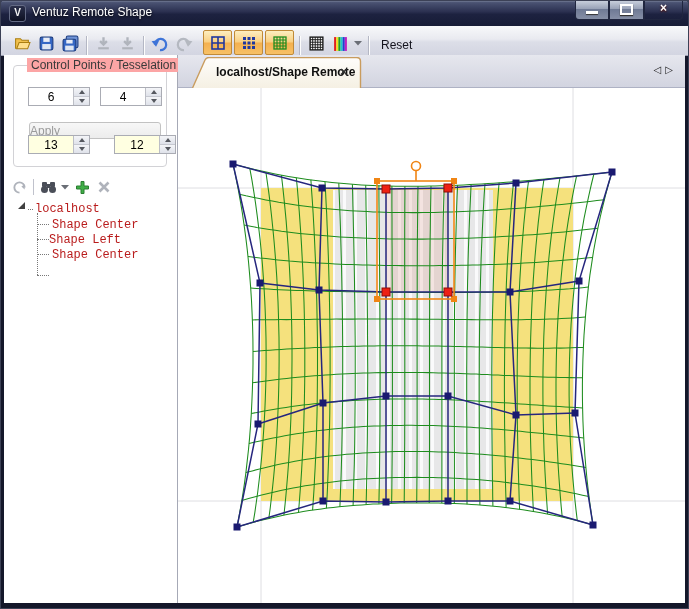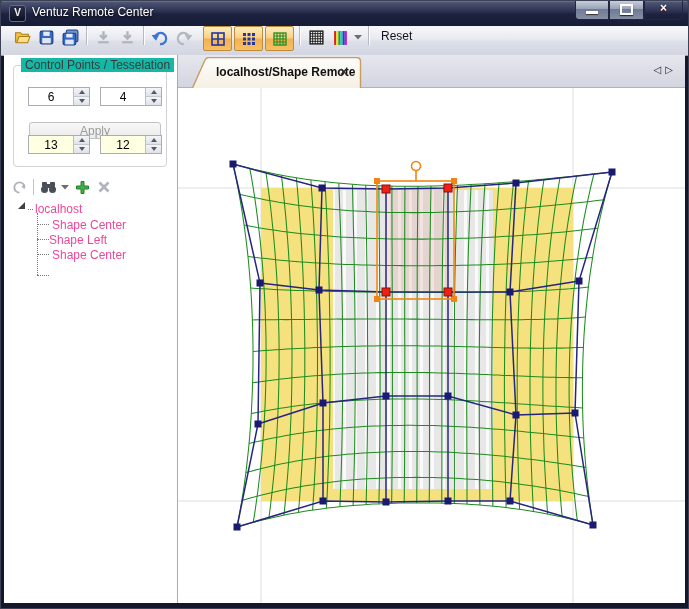--- a/index.html
+++ b/index.html
@@ -33,61 +33,61 @@
   .wb-close{width:37px;border-radius:0 0 4px 0;
       background:linear-gradient(#eba globalization#0,#e8a395 0%,#d4705b 45%,#a93420 50%,#c1503a 100%);
       color:#fff;font-weight:bold;font-size:12px;text-align:center;line-height:17px;text-shadow:0 1px 2px #5a0d00;}
   .wb-min::after{content:"";display:block;width:12px;height:3px;background:#fff;margin:11px auto 0;box-shadow:0 1px 1px #333;}
   .wb-max::after{content:"";display:block;width:9px;height:7px;border:2px solid #fff;margin:4px auto 0;box-shadow:0 1px 1px #333;}
   
   .toolbar{
     position:absolute;left:1px;top:26px;width:687px;height:29px;
     background:linear-gradient(#f7f8fa 0%,#e9eaf0 45%,#dcdee8 55%,#d3d5e1 100%);
     border-bottom:1px solid #9ca0b2;
-    display:flex;align-items:flex-start;
+    display:flex;align-items:flex-end;
   }
   .tb-btn{width:24px;height:23px;display:flex;align-items:center;justify-content:center;flex:0 0 auto;}
   .tb-toggle{
     width:27px;height:23px;display:flex;align-items:center;justify-content:center;flex:0 0 auto;
     background:linear-gradient(#fdeec0 0%,#f9cf82 48%,#f4b050 52%,#f7c166 100%);
     border:1px solid #c08a38;border-radius:2px;margin:0 1px;
   }
   .tb-sep{width:1px;height:19px;background:#b4b7c4;margin:0 4px;flex:0 0 auto;box-shadow:1px 0 0 #fdfdfd;}
   .tb-reset{padding:3px 8px;flex:0 0 auto;color:#14141e;}
   .tb-caret{width:12px;height:23px;display:flex;align-items:center;justify-content:center;flex:0 0 auto;}
   
   .leftpanel{
     position:absolute;left:4px;top:55px;width:174px;height:548px;
     background:#ffffff;border-right:1px solid #a6a9b6;box-sizing:border-box;
   }
   .groupbox{
     position:absolute;left:9px;top:10px;width:152px;height:100px;
     border:1px solid #d2d2d6;border-radius:4px;
   }
   .groupbox-label{
-    position:absolute;left:7px;top:-8px;background:#14b8a6;padding:0 4px;color:#3a3a3a;white-space:nowrap;
+    position:absolute;left:13px;top:-8px;background:#fca5a5;padding:0 4px;color:#3a3a3a;white-space:nowrap;
   }
   .spin{position:absolute;width:62px;height:19px;border:1px solid #aaacb4;background:#fff;display:flex;box-sizing:border-box;}
   .spin.y .spin-val{background:#ffffe1;}
   .spin-val{flex:1;border:none;outline:none;min-width:0;text-align:center;font:inherit;padding:0;background:#fff;}
   .spin-btns{width:15px;display:flex;flex-direction:column;border-left:1px solid #bcbec6;}
   .sb{flex:1;background:linear-gradient(#f4f5f8,#dfe2ea);display:flex;align-items:center;justify-content:center;}
   .sb+.sb{border-top:1px solid #c6c8d0;}
   .tri-up{width:0;height:0;border-left:3px solid transparent;border-right:3px solid transparent;border-bottom:4px solid #55585f;}
   .tri-dn{width:0;height:0;border-left:3px solid transparent;border-right:3px solid transparent;border-top:4px solid #55585f;}
   .apply-btn{
     position:absolute;left:15px;top:56px;width:132px;height:17px;
     background:linear-gradient(#f7f7f7,#ececec);border:1px solid #c2c2c2;border-radius:3px;
-    color:#9b9b9b;text-align:center;line-height:15px;font:inherit;padding:0;
+    color:#9b9b9b;text-align:left;line-height:15px;font:inherit;padding:0;
   }
   .tree-toolbar{position:absolute;left:0;top:121px;width:174px;height:22px;display:flex;align-items:center;}
   .tt-btn{width:22px;height:20px;display:flex;align-items:center;justify-content:center;flex:0 0 auto;}
   .tt-sep{width:1px;height:16px;background:#c0c2cc;margin:0 3px;flex:0 0 auto;}
   .tree{position:absolute;left:0;top:144px;width:174px;}
-  .tree-row{position:absolute;height:14px;line-height:14px;white-space:nowrap;color:#ec4899;}
+  .tree-row{position:absolute;height:14px;line-height:14px;white-space:nowrap;color:#b91c1c;font-family:Liberation Mono, monospace;}
   .expander{
     position:absolute;left:14px;top:3px;width:0;height:0;
     border-bottom:7px solid #404040;border-left:7px solid transparent;
   }
   .dot-h{position:absolute;border-top:1px dotted #787878;}
   .dot-v{position:absolute;border-left:1px dotted #787878;}
   
   .main{position:absolute;left:178px;top:55px;width:507px;height:548px;background:#ffffff;}
   .tabstrip{
     position:absolute;left:0;top:0;width:507px;height:33px;
@@ -98,21 +98,21 @@
   .tab-label{position:absolute;left:24px;top:8px;font-weight:bold;color:#101010;white-space:nowrap;}
   .tab-close{position:absolute;left:148px;top:7px;font-weight:bold;font-size:13px;color:#2e2e2e;line-height:15px;}
   .tab-nav{position:absolute;right:8px;top:9px;color:#1c1c1c;font-family:"DejaVu Sans",sans-serif;font-size:10px;letter-spacing:4px;}
   .canvas{position:absolute;left:0;top:33px;width:507px;height:515px;background:#fff;}
 </style>
 </head>
 <body>
 
 <div class="titlebar">
   <div class="app-icon">V</div>
-  <div class="title-text">Ventuz Remote Center</div>
+  <div class="title-text">Ventuz Remote Shape</div>
   <div class="winbtns">
     <div class="wb wb-min"></div>
     <div class="wb wb-max"></div>
     <div class="wb wb-close">×</div>
   </div>
 </div>
 
 <div class="toolbar">
   <div style="width:9px"></div>
   <div class="tb-btn">
@@ -249,21 +249,21 @@
       <input class="spin-val" value="13" style="">
       <div class="spin-btns">
         <div class="sb">
             <span class="tri-up"></span>
           </div>
         <div class="sb">
             <span class="tri-dn"></span>
           </div>
       </div>
     </div>
-    <div class="spin y" style="left:86px;top:69px;">
+    <div class="spin y" style="left:100px;top:69px;">
       <input class="spin-val" value="12" style="">
       <div class="spin-btns">
         <div class="sb">
             <span class="tri-up"></span>
           </div>
         <div class="sb">
             <span class="tri-dn"></span>
           </div>
       </div>
     </div>

